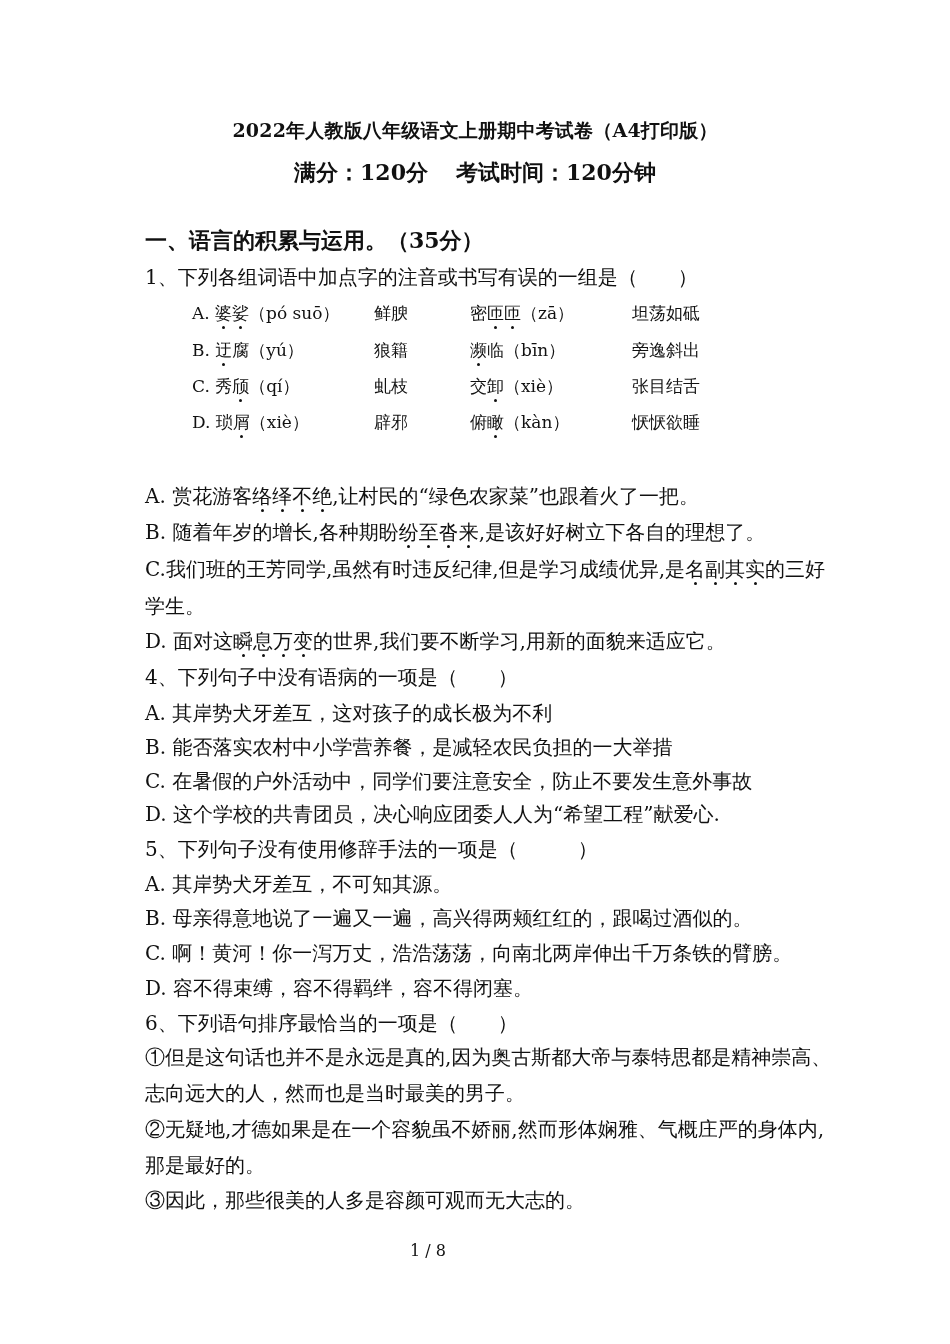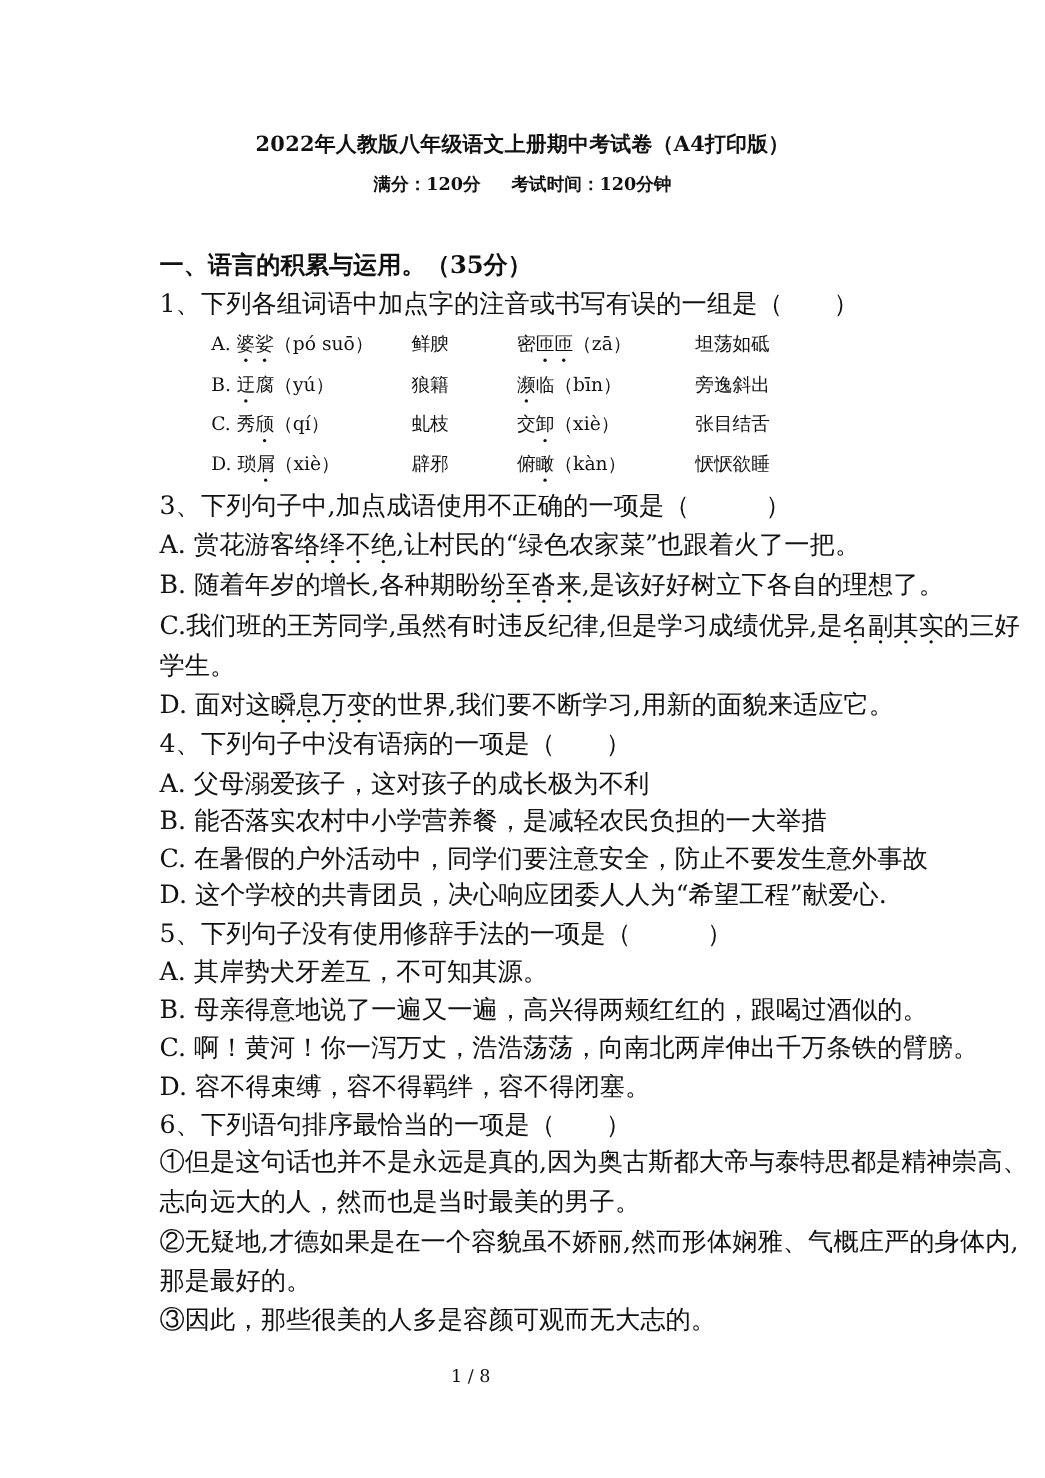--- a/index.html
+++ b/index.html
@@ -2,24 +2,24 @@
 <html><head>
 <meta charset="utf-8">
 <style>
   html, body { margin: 0; padding: 0; background: #ffffff; }
   body { width: 950px; height: 1344px; position: relative; overflow: hidden;
          font-family: "DejaVu Serif", "Liberation Serif", serif; color: #111; }
   .page { position: absolute; left: 0; top: 0; width: 950px; height: 1344px; }
   .title { position: absolute; left: 0; width: 950px; top: 118px; text-align: center;
            font-size: 19px; font-weight: bold; letter-spacing: 0.2px; }
   .subtitle { position: absolute; left: 0; width: 950px; top: 158px; text-align: center;
-              font-size: 16px; font-weight: bold; }
+              font-size: 22px; font-weight: bold; }
   .subtitle .gap { display: inline-block; width: 28px; }
   .section { position: absolute; left: 145px; top: 226px; font-size: 22px; font-weight: bold; }
-  .line { position: absolute; left: 145px; font-size: 23px; white-space: nowrap; line-height: 22px; }
+  .line { position: absolute; left: 145px; font-size: 20px; white-space: nowrap; line-height: 22px; }
   .row4 { position: absolute; left: 145px; font-size: 17px; white-space: nowrap; line-height: 22px; }
   .row4 span.c { position: absolute; white-space: nowrap; margin-left: 47px; }
   .dot { position: relative; display: inline-block; }
   .dot::after { content: ""; position: absolute; left: 50%; bottom: -5px; width: 3px; height: 3px;
                 margin-left: -1.5px; background: #111; border-radius: 50%; }
   .footer { position: absolute; left: 0; width: 856px; top: 1241px; text-align: center; font-size: 16px; }
 </style>
 </head>
 <body>
 
@@ -54,29 +54,28 @@
     <span class="c" style="left:440px">张目结舌</span>
   </div>
 
   <div class="row4" style="top:411px">
     <span class="c" style="left:0"><span>D.</span> <span>琐</span><span class="" style="display: inline;"><span class="dot">屑</span></span><span>（xiè）</span></span>
     <span class="c" style="left:182px">辟邪</span>
     <span class="c" style="left:278px"><span>俯</span><span class="" style="display: inline;"><span class="dot">瞰</span></span><span>（kàn）</span></span>
     <span class="c" style="left:440px">恹恹欲睡</span>
   </div>
 
-  <div class="line" style="top:449px">3、下列句子中,加点成语使用不正确的一项是（　　　）</div>
   <div class="line" style="top:485px"><span>A. 赏花游客</span><span class="" style="display: inline; text-align: center;"><span class="dot">络</span><span class="dot">绎</span><span class="dot">不</span><span class="dot">绝</span></span><span>,让村民的“绿色农家菜”也跟着火了一把。</span></div>
   <div class="line" style="top:521px"><span>B. 随着年岁的增长,各种期盼</span><span class="" style="display: inline;"><span class="dot">纷</span><span class="dot">至</span><span class="dot">沓</span><span class="dot">来</span></span><span>,是该好好树立下各自的理想了。</span></div>
   <div class="line" style="top:558px"><span>C.我们班的王芳同学,虽然有时违反纪律,但是学习成绩优异,是</span><span class="" style="display: inline;"><span class="dot">名</span><span class="dot">副</span><span class="dot">其</span><span class="dot">实</span></span><span>的三好</span></div>
   <div class="line" style="top:595px">学生。</div>
   <div class="line" style="top:630px"><span>D. 面对这</span><span class="" style="display: inline;"><span class="dot">瞬</span><span class="dot">息</span><span class="dot">万</span><span class="dot">变</span></span><span>的世界,我们要不断学习,用新的面貌来适应它。</span></div>
 
   <div class="line" style="top:666px">4、下列句子中没有语病的一项是（　　）</div>
-  <div class="line" style="top:702px">A. 父母溺爱孩子，这对孩子的成长极为不利</div>
+  <div class="line" style="top:702px">A. 其岸势犬牙差互，这对孩子的成长极为不利</div>
   <div class="line" style="top:736px">B. 能否落实农村中小学营养餐，是减轻农民负担的一大举措</div>
   <div class="line" style="top:770px">C. 在暑假的户外活动中，同学们要注意安全，防止不要发生意外事故</div>
   <div class="line" style="top:803px">D. 这个学校的共青团员，决心响应团委人人为“希望工程”献爱心.</div>
 
   <div class="line" style="top:838px">5、下列句子没有使用修辞手法的一项是（　　　）</div>
   <div class="line" style="top:873px">A. 其岸势犬牙差互，不可知其源。</div>
   <div class="line" style="top:942px">C. 啊！黄河！你一泻万丈，浩浩荡荡，向南北两岸伸出千万条铁的臂膀。</div>
   <div class="line" style="top:907px">B. 母亲得意地说了一遍又一遍，高兴得两颊红红的，跟喝过酒似的。</div>
   <div class="line" style="top:977px">D. 容不得束缚，容不得羁绊，容不得闭塞。</div>
 

